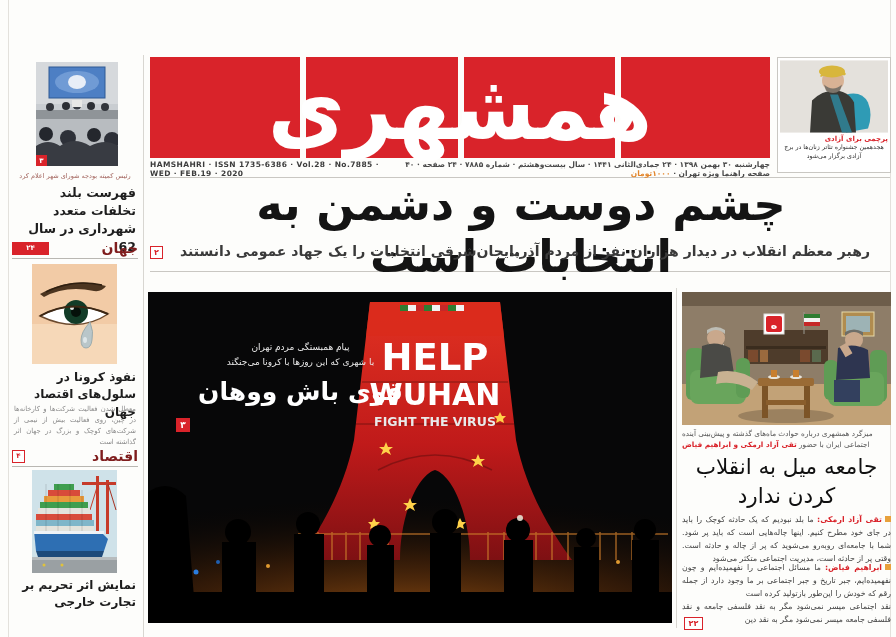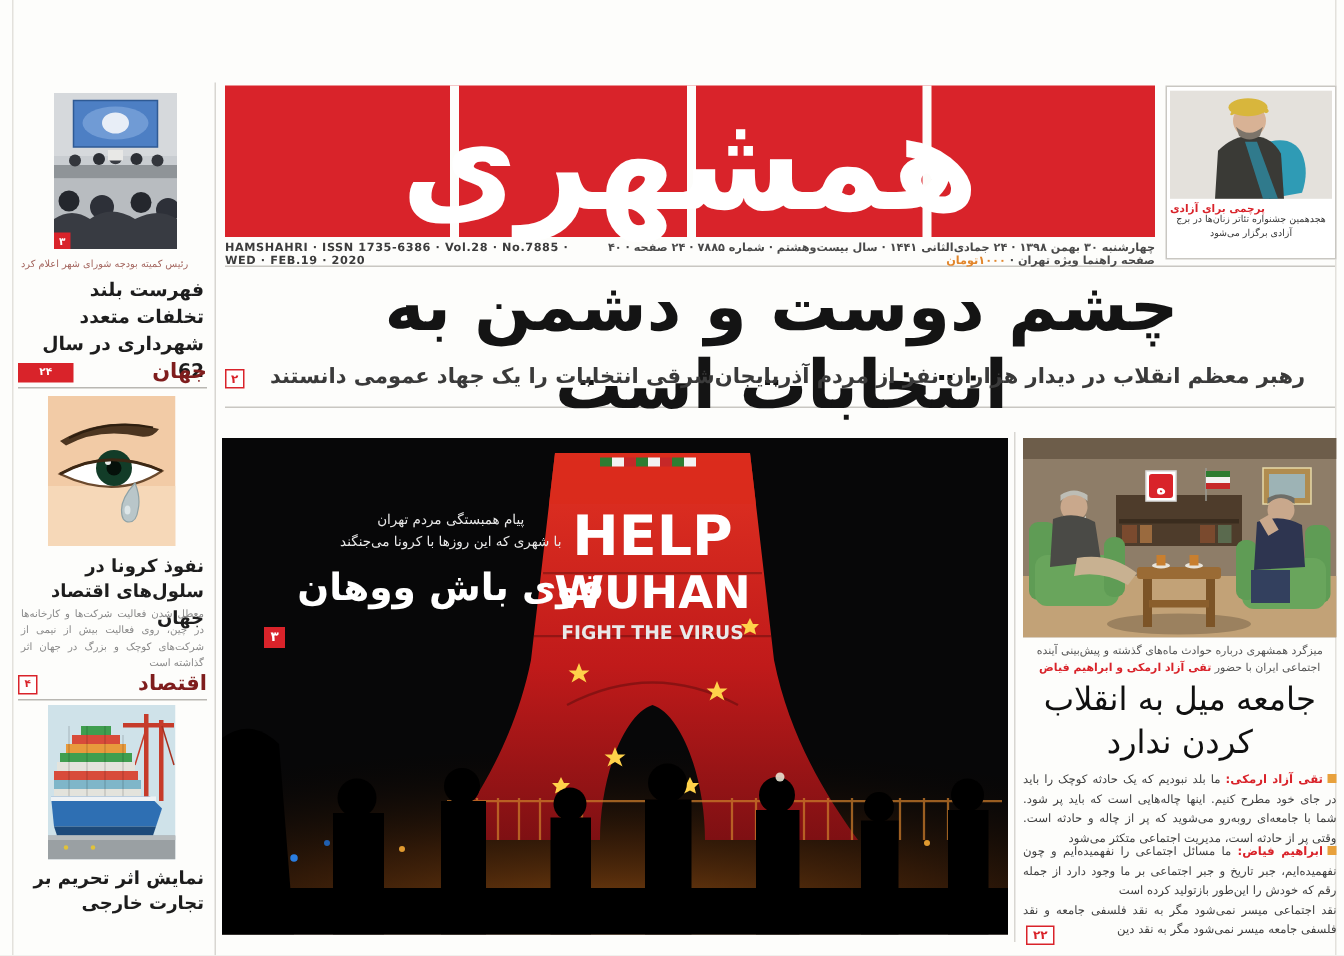--- a/index.html
+++ b/index.html
@@ -29,21 +29,21 @@
   .dateline .en{font-size:7.5px;color:#3c3c3c;letter-spacing:.4px;font-weight:bold;}
   .dateline .fa{font-size:7.5px;color:#4a4a4a;font-weight:bold;}
   .dateline .price{color:#e2862c;}
 
   
   .promo-box{
     position:absolute;left:777px;top:57px;width:114px;height:116px;
     border:1px solid #c9c7c2;background:#fff;box-sizing:border-box;padding:2px;
   }
   .promo-photo{width:108px;height:73px;display:block;}
-  .promo-kicker{font-size:7px;font-weight:bold;color:#d9232a;text-align:left;margin-top:2px;}
+  .promo-kicker{font-size:7px;font-weight:bold;color:#d9232a;text-align:right;margin-top:2px;}
   .promo-caption{font-size:6.3px;color:#333;text-align:center;line-height:1.35;}
 
   
   .lead-headline{
     position:absolute;left:160px;top:179px;width:722px;
     text-align:center;font-size:45px;font-weight:bold;color:#141414;
     letter-spacing:-1px;line-height:1.15;
   }
   .lead-sub{
     position:absolute;left:175px;top:243px;width:700px;
@@ -51,21 +51,21 @@
   }
 
   
   .badge{position:absolute;display:flex;align-items:center;justify-content:center;
     font-weight:bold;box-sizing:border-box;}
   .badge-outline{border:1px solid #d9232a;color:#d9232a;background:#fff;}
   .badge-solid{background:#d9232a;color:#fff;}
 
   
   .sb-photo{position:absolute;display:block;}
-  .sb-kicker{position:absolute;left:14px;width:122px;text-align:left;
+  .sb-kicker{position:absolute;left:14px;width:122px;text-align:center;
     font-size:6.5px;color:#a2635c;}
   .sb-headline{position:absolute;left:14px;width:122px;text-align:right;
     font-weight:bold;color:#1d1d1d;font-size:12.5px;line-height:1.45;}
   .sb-body{position:absolute;left:14px;width:122px;text-align:right;
     font-size:6.8px;color:#8a8a8a;line-height:1.6;text-align:justify;direction:rtl;}
   .section-row{
     position:absolute;left:12px;width:126px;height:20px;
     border-bottom:1px solid #b9b7b2;display:flex;align-items:center;
     justify-content:space-between;flex-direction:row-reverse;
   }
@@ -75,21 +75,21 @@
   .main-photo{position:absolute;left:148px;top:292px;width:524px;height:331px;background:#000;}
   .mp-caption{
     position:absolute;left:20px;top:48px;width:265px;text-align:center;color:#fff;
   }
   .mp-cap-small{font-size:9px;color:#e9e9e9;line-height:1.7;}
   .mp-cap-big{font-size:25px;font-weight:bold;margin-top:6px;}
 
   
   .iv-photo{position:absolute;left:682px;top:292px;width:209px;height:133px;display:block;}
   .iv-caption{position:absolute;left:682px;top:429px;width:209px;direction:rtl;
-    text-align:center;font-size:7.3px;color:#555;line-height:1.5;}
+    text-align:left;font-size:7.3px;color:#555;line-height:1.5;}
   .iv-caption .names{color:#d9232a;font-weight:bold;}
   .iv-headline{position:absolute;left:682px;top:452px;width:209px;direction:rtl;
     text-align:center;font-size:21.5px;font-weight:normal;color:#101010;line-height:1.35;}
   .iv-para{position:absolute;left:682px;width:209px;direction:rtl;text-align:justify;
     font-size:7.8px;color:#3f3f3f;line-height:1.65;}
   .iv-para .speaker{color:#d9232a;font-weight:bold;}
   .bullet-square{display:inline-block;width:6px;height:6px;background:#e8a13c;margin-left:3px;}
 
   .rtl{direction:rtl;unicode-bidi:isolate;}
 </style>

